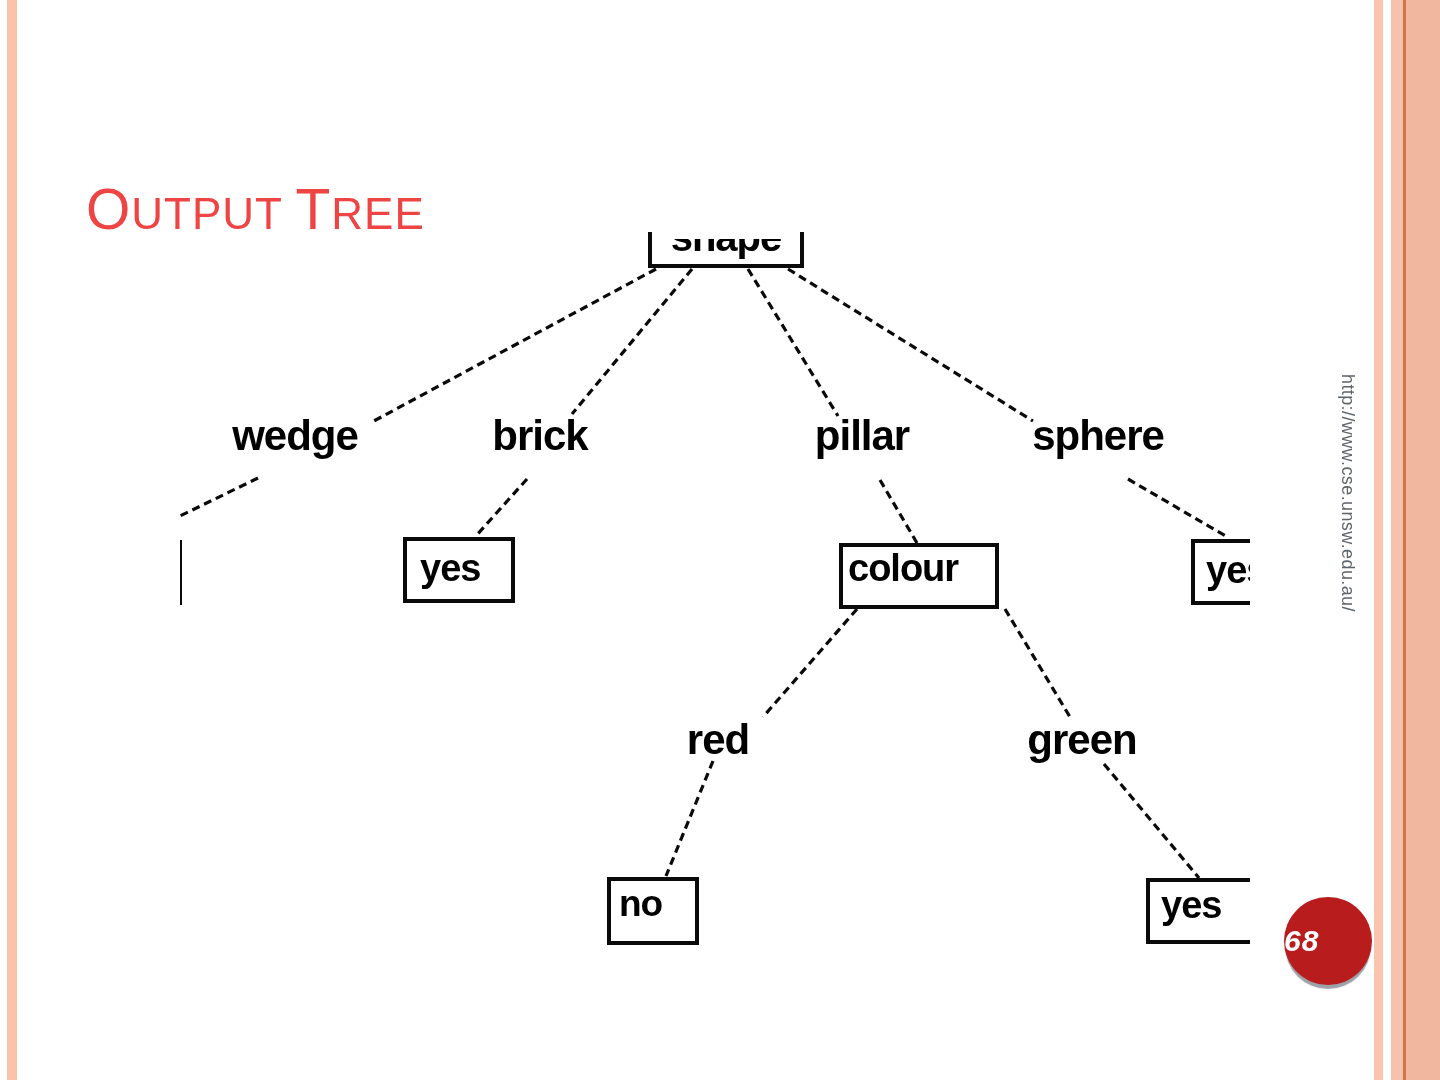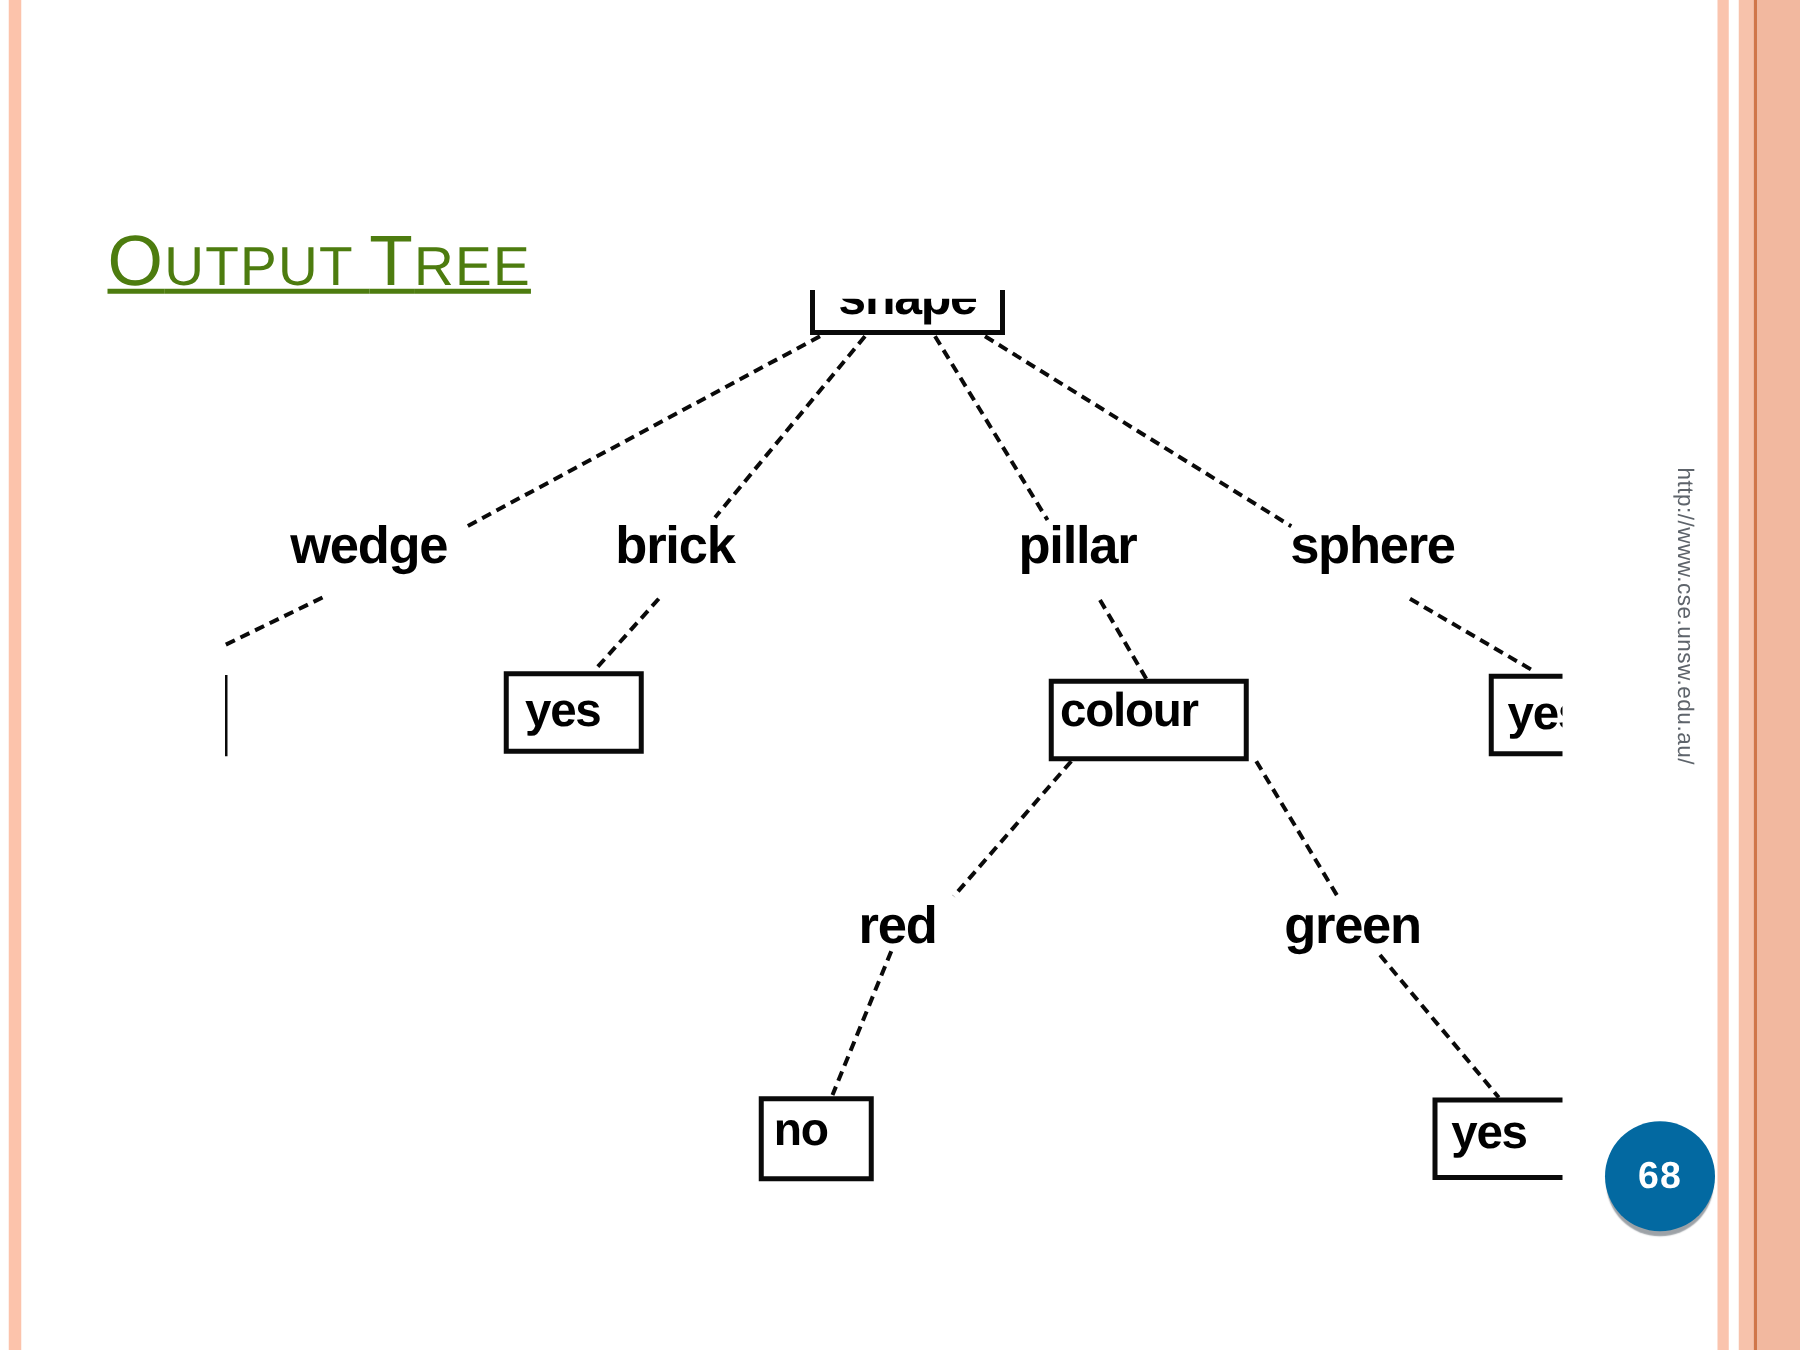--- a/index.html
+++ b/index.html
@@ -16,27 +16,26 @@
   .stripe-left      { left: 7px;    width: 10px;  background: #fcc3ab; }
   .stripe-right-a   { left: 1374px; width: 9px;   background: #fac4ae; }
   .stripe-right-b   { left: 1391px; width: 12px;  background: #f7c2ab; }
   .stripe-right-line{ left: 1403px; width: 3px;   background: #d0764a; }
   .stripe-right-c   { left: 1406px; width: 34px;  background: #f2b89f; }
 
   
   .title {
     position: absolute;
     left: 86px; top: 152px;
-    color: #4d7c0f;
+    color: #ef4444;
     font-size: 44px;
     font-weight: 400;
     letter-spacing: 1px;
     white-space: nowrap;
     line-height: 1;
-    text-decoration: underline;
   }
   .title .sc-big { font-size: 57px; }
 
   
   .side-url {
     position: absolute;
     left: 1337px; top: 374px;
     height: 340px;
     writing-mode: vertical-rl;
     color: #5e646b;
@@ -44,23 +43,23 @@
     letter-spacing: 0.4px;
     white-space: nowrap;
   }
 
   
   .page-badge {
     position: absolute;
     left: 1284px; top: 897px;
     width: 88px; height: 88px;
     border-radius: 50%;
-    background: #0369a1;
+    background: #b91c1c;
     box-shadow: 0 5px 1px -1px #9da2a7;
-    display: flex; align-items: center; justify-content: center;
+    display: flex; align-items: center; justify-content: flex-start; font-style: italic;
   }
   .page-badge span {
     color: #ffffff;
     font-size: 30px;
     font-weight: bold;
     letter-spacing: 1px;
   }
 
   
   .tree-figure { position: absolute; left: 179px; top: 232px; }

